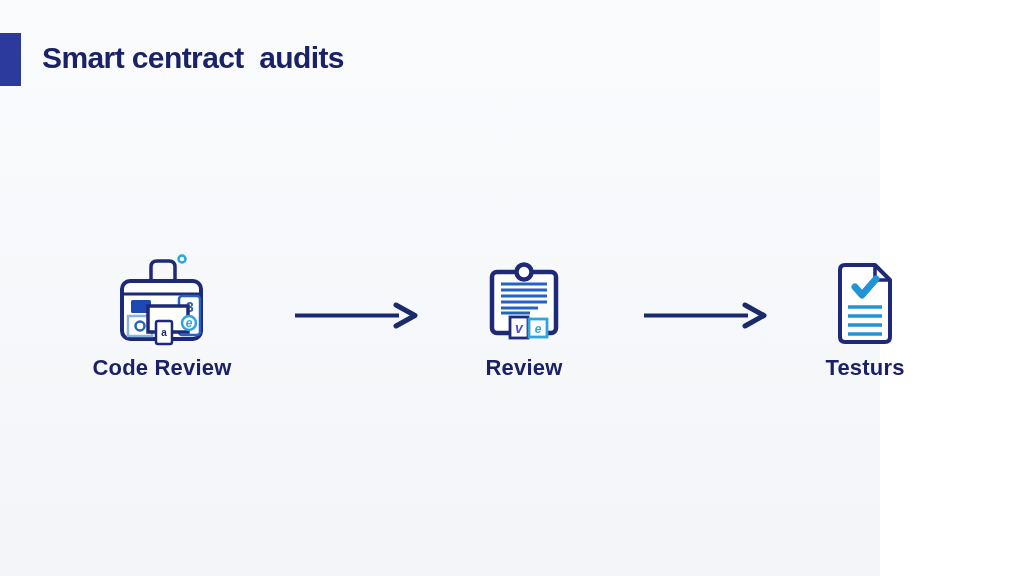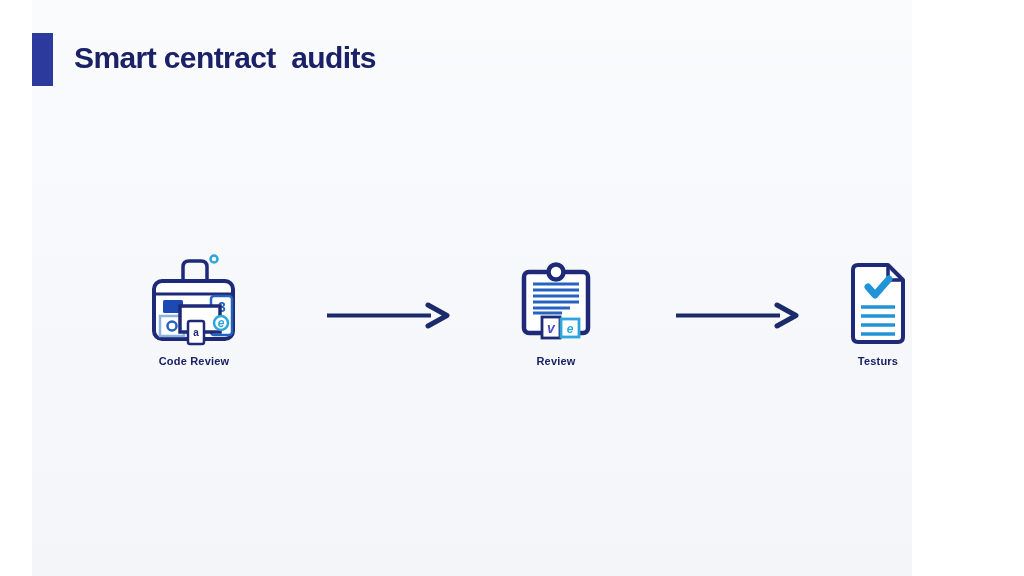--- a/index.html
+++ b/index.html
@@ -4,21 +4,20 @@
 <style>
   * { margin: 0; padding: 0; box-sizing: border-box; }
   html, body { width: 1024px; height: 576px; overflow: hidden; }
   body { font-family: "Liberation Sans", sans-serif; }
 
   .slide {
     position: relative;
     width: 880px;
     height: 576px;
     background: linear-gradient(180deg, var(--c-bg1, #fafbfd) 0%, var(--c-bg2, #f4f5f8) 100%);
-    margin-left: 32px;
   }
 
   .accent-square {
     position: absolute;
     left: 0; top: 33px;
     width: 21px; height: 53px;
     background: var(--c-accent, #2c3a9e);
   }
 
   .title {
@@ -34,32 +33,32 @@
   .step {
     position: absolute;
     top: 250px;
     width: 160px;
     display: flex;
     flex-direction: column;
     align-items: center;
   }
   .step-code-review { left: 82px; }
   .step-testing     { left: 444px; }
-  .step-results     { left: 766px; text-align: center; }
+  .step-results     { left: 785px; text-align: center; }
 
   .icon-box {
     height: 96px;
     display: flex;
     align-items: flex-end;
     justify-content: center;
   }
 
   .step-label {
     margin-top: 9px;
-    font-size: 11px;
+    font-size: 22px;
     font-weight: 700;
     letter-spacing: 0.2px;
     color: var(--c-title, #1b2166);
   }
 
   .arrow {
     position: absolute;
     top: 299px;
     width: 128px; height: 33px;
   }

